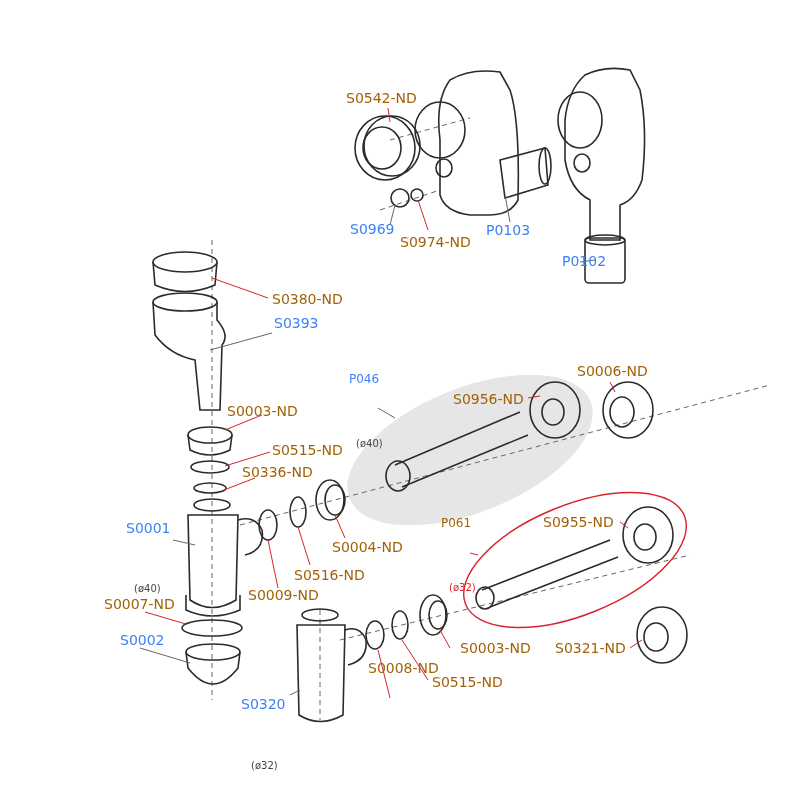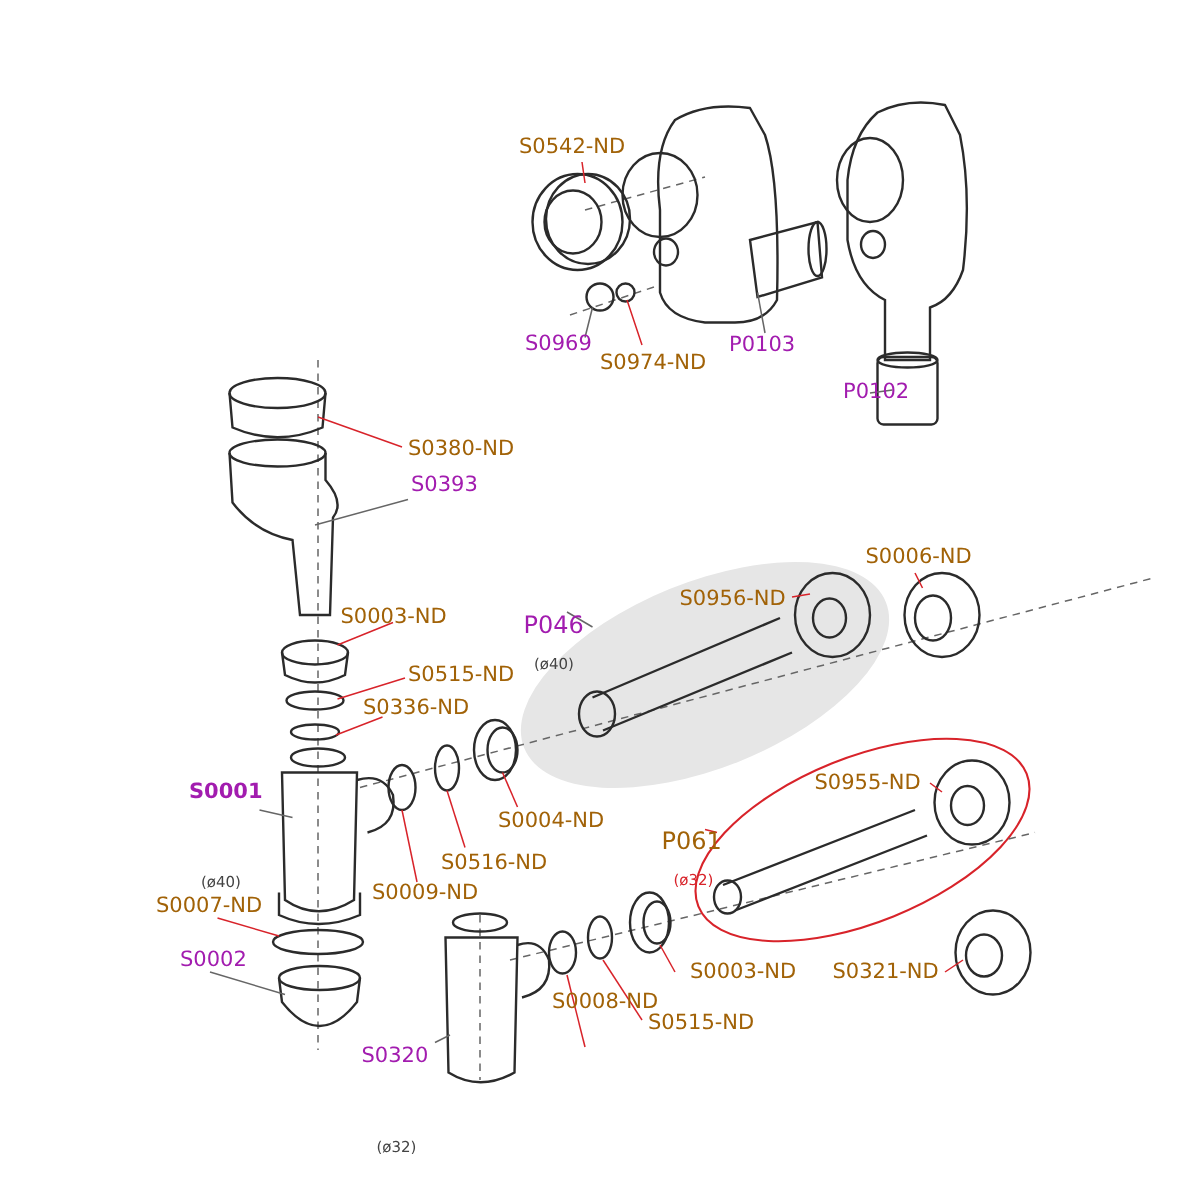--- a/index.html
+++ b/index.html
@@ -1,21 +1,21 @@
 <!DOCTYPE html>
 <html><head>
 <meta charset="utf-8">
 <style>
   html, body { margin:0; padding:0; background:#ffffff; }
   body { width:800px; height:800px; position:relative; overflow:hidden; font-family:"Liberation Sans", sans-serif; }
   #diagram { position:absolute; left:0; top:0; width:800px; height:800px; }
   .lbl { position:absolute; font-family:"DejaVu Sans", sans-serif; font-size:14px; white-space:nowrap; line-height:1; }
   .lbl.red { color:#a16207; }
-  .lbl.dark { color:#a21caf; }
-  .lbl.big { font-size:16px;margin-top:36px; }
+  .lbl.dark { color:#3b82f6; }
+  .lbl.big { font-size:12px; }
   .sub { position:absolute; font-family:"DejaVu Sans", sans-serif; font-size:10px; white-space:nowrap; line-height:1;margin-top:48px; }
   .sub.red { color:#d8232a; }
   .sub.dark { color:#444; }
 </style>
 </head>
 <body>
 
 <svg id="diagram" viewBox="0 0 800 800" xmlns="http://www.w3.org/2000/svg">
   <g fill="none" stroke="#2b2b2b" stroke-width="1.6">
 
@@ -172,21 +172,21 @@
 <div class="lbl dark" style="left:274px;top:316px;">S0393</div>
 <div class="lbl red" style="left:227px;top:404px;">S0003-ND</div>
 <div class="lbl red" style="left:272px;top:443px;">S0515-ND</div>
 <div class="lbl red" style="left:242px;top:465px;">S0336-ND</div>
 
 <div class="lbl dark big" style="left:349px;top:373px;">P046</div>
 <div class="sub dark" style="left:356px;top:391px;">(ø40)</div>
 <div class="lbl red" style="left:453px;top:392px;">S0956-ND</div>
 <div class="lbl red" style="left:577px;top:364px;">S0006-ND</div>
 
-<div class="lbl dark" style="left:126px;top:521px;font-weight:bold;">S0001</div>
+<div class="lbl dark" style="left:126px;top:521px;">S0001</div>
 <div class="sub dark" style="left:134px;top:536px;">(ø40)</div>
 <div class="lbl red" style="left:332px;top:540px;">S0004-ND</div>
 <div class="lbl red" style="left:294px;top:568px;">S0516-ND</div>
 <div class="lbl red" style="left:248px;top:588px;">S0009-ND</div>
 <div class="lbl red" style="left:104px;top:597px;">S0007-ND</div>
 <div class="lbl dark" style="left:120px;top:633px;">S0002</div>
 
 <div class="lbl red big" style="left:441px;top:517px;">P061</div>
 <div class="sub red" style="left:449px;top:535px;">(ø32)</div>
 <div class="lbl red" style="left:543px;top:515px;">S0955-ND</div>

